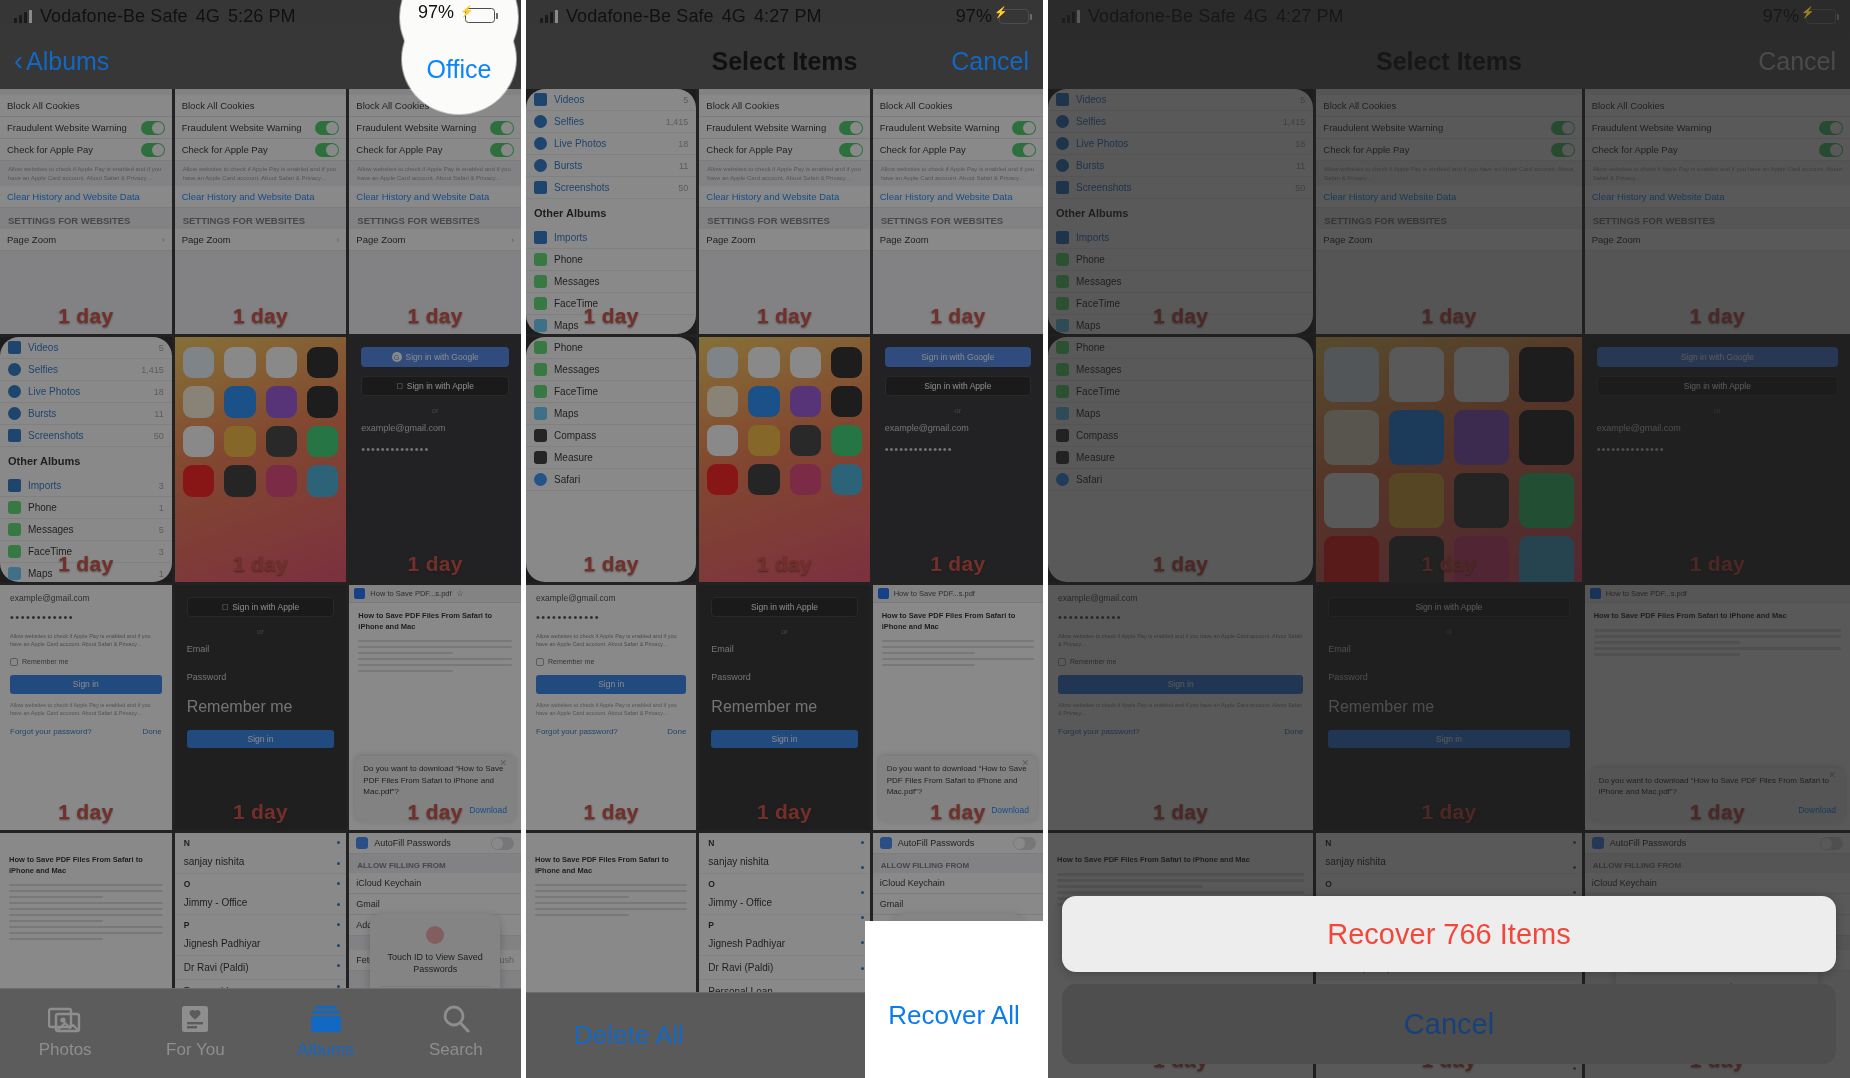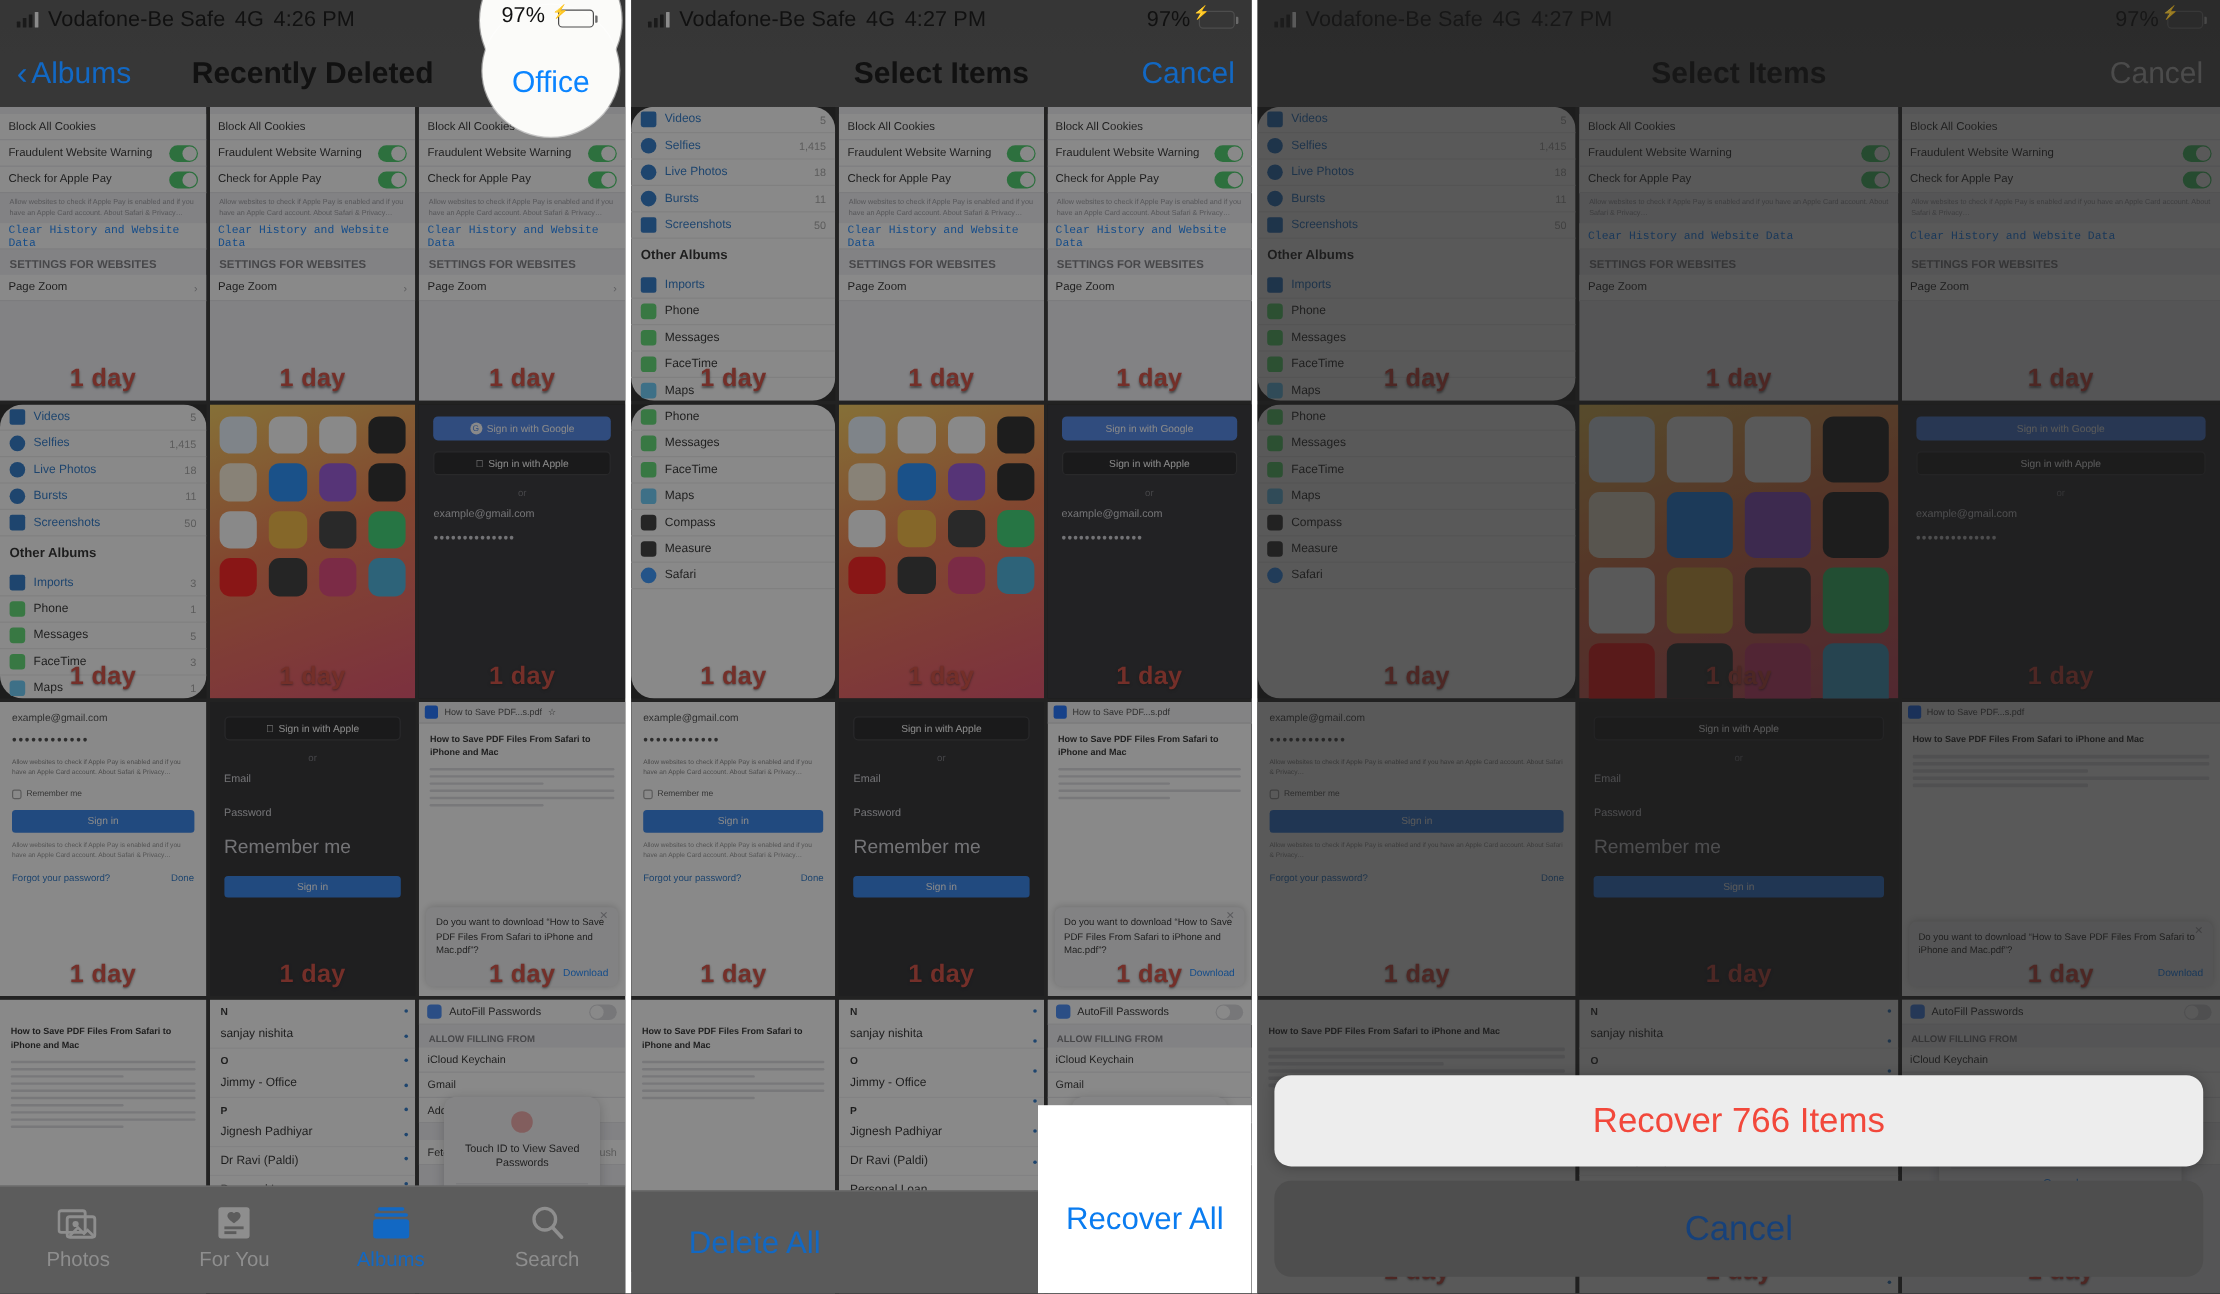--- a/index.html
+++ b/index.html
@@ -68,21 +68,21 @@
   .t-settings { background:#efeff4; padding:6px 0 0 0; }
   .t-settings .row { display:flex; align-items:center; gap:6px; height:22px;
                      padding:0 7px; background:#fff; border-bottom:1px solid #e2e2e6;
                      font-size:9.5px; color:#111; }
   .t-settings .row .sp { margin-left:auto; color:#a0a0a5; font-size:9px; }
   .t-settings .hdr { font-size:9.5px; color:#6d6d72; padding:7px 8px 3px; font-weight:700; }
   .t-settings .toggle { margin-left:auto; width:24px; height:14px; border-radius:8px;
                         background:#34c759; position:relative; }
   .t-settings .toggle::after{content:"";position:absolute;right:1px;top:1px;width:12px;height:12px;
                         border-radius:50%;background:#fff;}
-  .t-settings .blue { color:#007aff;font-family:Liberation Mono, monospace; }
+  .t-settings .blue { color:#007aff; }
   .t-settings .para { font-size:6px; color:#8e8e93; line-height:1.45; padding:4px 8px; }
 
   
   .t-albums { background:#fff;border-radius:19px; }
   .t-albums .arow { display:flex; align-items:center; gap:7px; height:22px; padding:0 8px;
                     border-bottom:1px solid #ececec; font-size:10px; color:#1268c3; }
   .t-albums .arow .ico { width:13px; height:13px; flex:0 0 13px; }
   .t-albums .arow .cnt { margin-left:auto; color:#9b9b9b; font-size:9px; }
   .t-albums .ahdr { font-size:11px; font-weight:700; color:#111; padding:8px; }
   .t-albums .arow.dark { color:#111; }
@@ -509,34 +509,33 @@
     <div class="statusbar">
       <div class="sb-left">
         <span class="bars">
             <i></i>
             <i></i>
             <i></i>
             <i></i>
           </span>
         <span>Vodafone-Be Safe</span>
         <span>4G</span>
-        <span>4:26 PM</span>
+        <span>5:26 PM</span>
       </div>
       <span class="sb-spacer"></span>
       <div class="sb-right">
         <span>97%</span>
         <span class="batt"><span class="fill"><span class="bolt">⚡</span></span></span>
       </div>
     </div>
     <div class="navbar">
       <div class="nav-back">
         <span class="chev">‹</span>
         <span>Albums</span>
       </div>
-      <div class="nav-title">Recently Deleted</div>
     </div>
 
     <div class="spotlight" style="left:400px; top:-42px; width:118px; height:118px;"></div>
     <div class="spotlight" style="left:402px; top:4px; width:114px; height:110px; background:#fbfbf9;">
       <span class="lbl" style="margin-top:20px">Office</span>
     </div>
     <div style="position:absolute;left:418px;top:2px;z-index:41;font-size:18px;color:#111">97%</div>
     <span class="batt" style="position:absolute;left:465px;top:8px;z-index:41"><span class="fill"><span class="bolt">⚡</span></span></span>
 
     <div class="tabbar">

